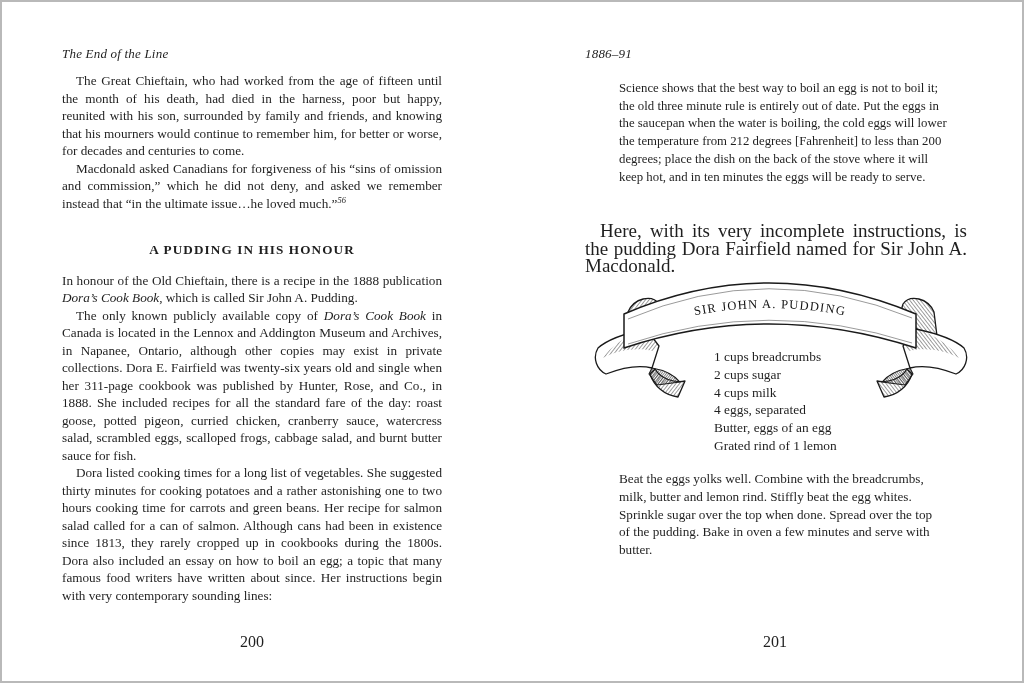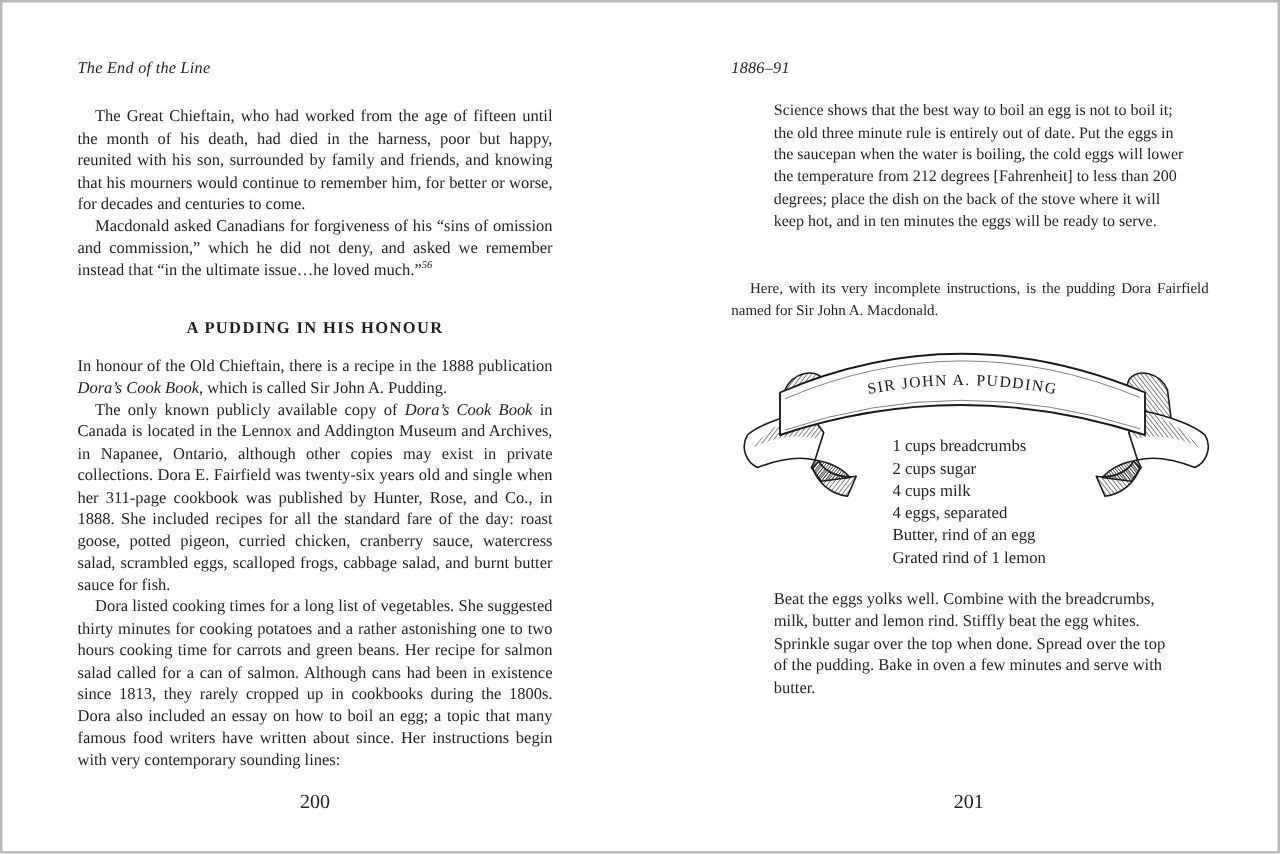--- a/index.html
+++ b/index.html
@@ -6,30 +6,30 @@
   .spread{
     position:relative;width:1024px;height:683px;box-sizing:border-box;
     background:#ffffff;border:2px solid #b9b9b9;overflow:hidden;
     font-family:"Liberation Serif","DejaVu Serif",serif;color:#1f1f1f;
   }
   p{margin:0;}
   em{font-style:italic;margin-top:20px;}
   .rhead{position:absolute;top:44px;width:380px;
          font-style:italic;font-size:13px;letter-spacing:.2px;}
   .rhead-l{left:60px;} .rhead-r{left:583px;}
-  .body-l{position:absolute;left:60px;top:82px;width:380px;
+  .body-l{position:absolute;left:60px;top:70px;width:380px;
           font-size:13.2px;line-height:17.5px;text-align:justify;}
   .ind{text-indent:14px;}
   .shead{margin:29px 0 13px;font-size:13.2px;font-weight:700;
          letter-spacing:1.1px;text-align:center;text-indent:0;}
   .fn{font-style:italic;font-size:8.5px;line-height:0;}
   .quote{position:absolute;left:617px;top:78px;width:330px;
          font-size:12.8px;line-height:17.7px;}
   .intro{position:absolute;left:583px;top:220px;width:382px;
-         font-size:12px;line-height:17.6px;text-align:justify;text-indent:15px;}
+         font-size:19px;line-height:17.6px;text-align:justify;text-indent:15px;}
   .banner{position:absolute;left:592px;top:272px;width:374px;height:133px;}
   .ingr{position:absolute;left:712px;top:346px;
         font-size:13.4px;line-height:17.8px;}
   .instr{position:absolute;left:617px;top:468px;width:326px;
          font-size:13.2px;line-height:17.8px;}
   .pnum{position:absolute;top:631px;width:380px;text-align:center;
         font-size:16px;}
   .pnum-l{left:60px;} .pnum-r{left:583px;}
 </style>
 </head>
@@ -81,21 +81,21 @@
     <text font-size="12.5" letter-spacing="1.2" fill="#141414" font-family="&quot;Liberation Serif&quot;,&quot;DejaVu Serif&quot;,serif">
       <textPath href="#arc" startOffset="50%" text-anchor="middle">SIR JOHN A. PUDDING</textPath>
     </text>
   </svg>
 
   <div class="ingr">
     <div>1 cups breadcrumbs</div>
     <div>2 cups sugar</div>
     <div>4 cups milk</div>
     <div>4 eggs, separated</div>
-    <div>Butter, rind of an egg</div>
+    <div>Butter, eggs of an egg</div>
     <div>Grated rind of 1 lemon</div>
   </div>
 
   <div class="instr">Beat the eggs yolks well. Combine with the breadcrumbs, milk, butter and lemon rind. Stiffly beat the egg whites. Sprinkle sugar over the top when done. Spread over the top of the pudding. Bake in oven a few minutes and serve with butter.</div>
 
   <div class="pnum pnum-r">201</div>
 
 </div>
 
 </body></html>

